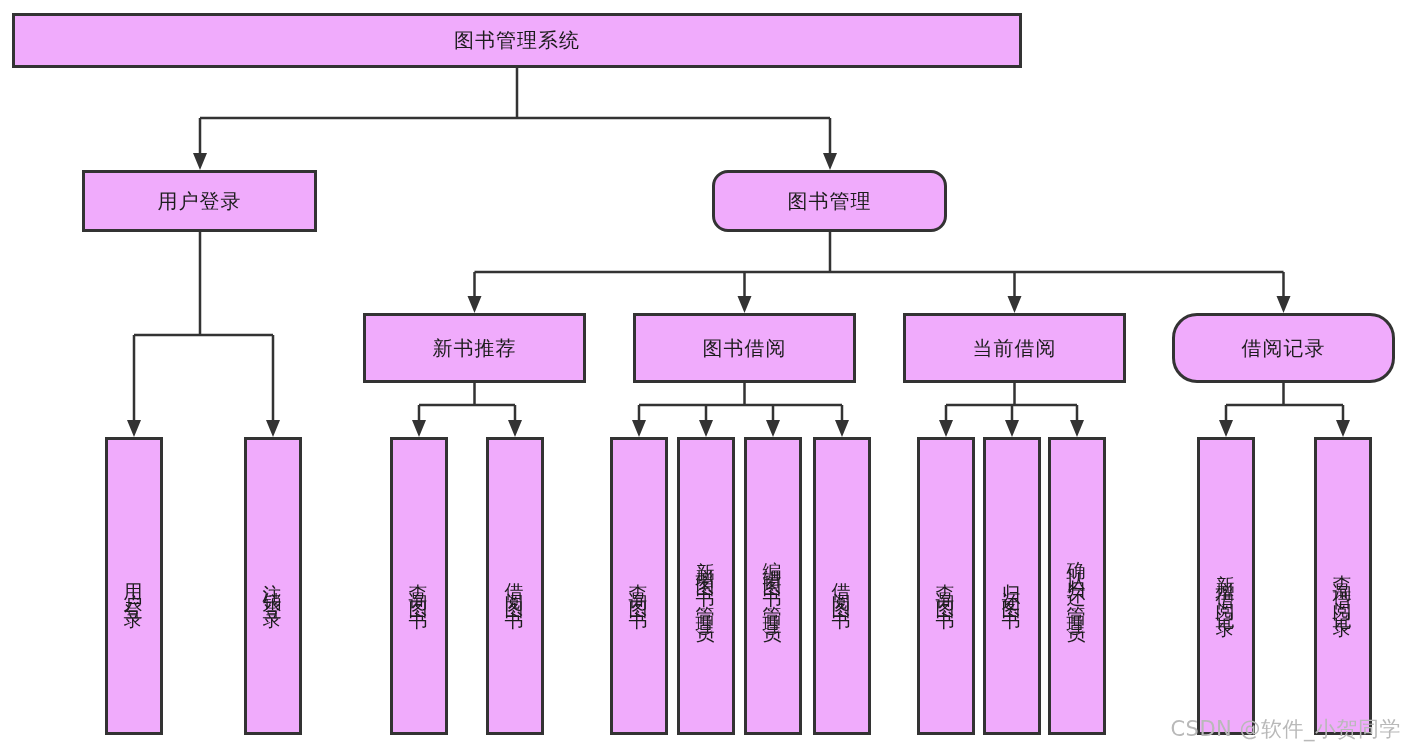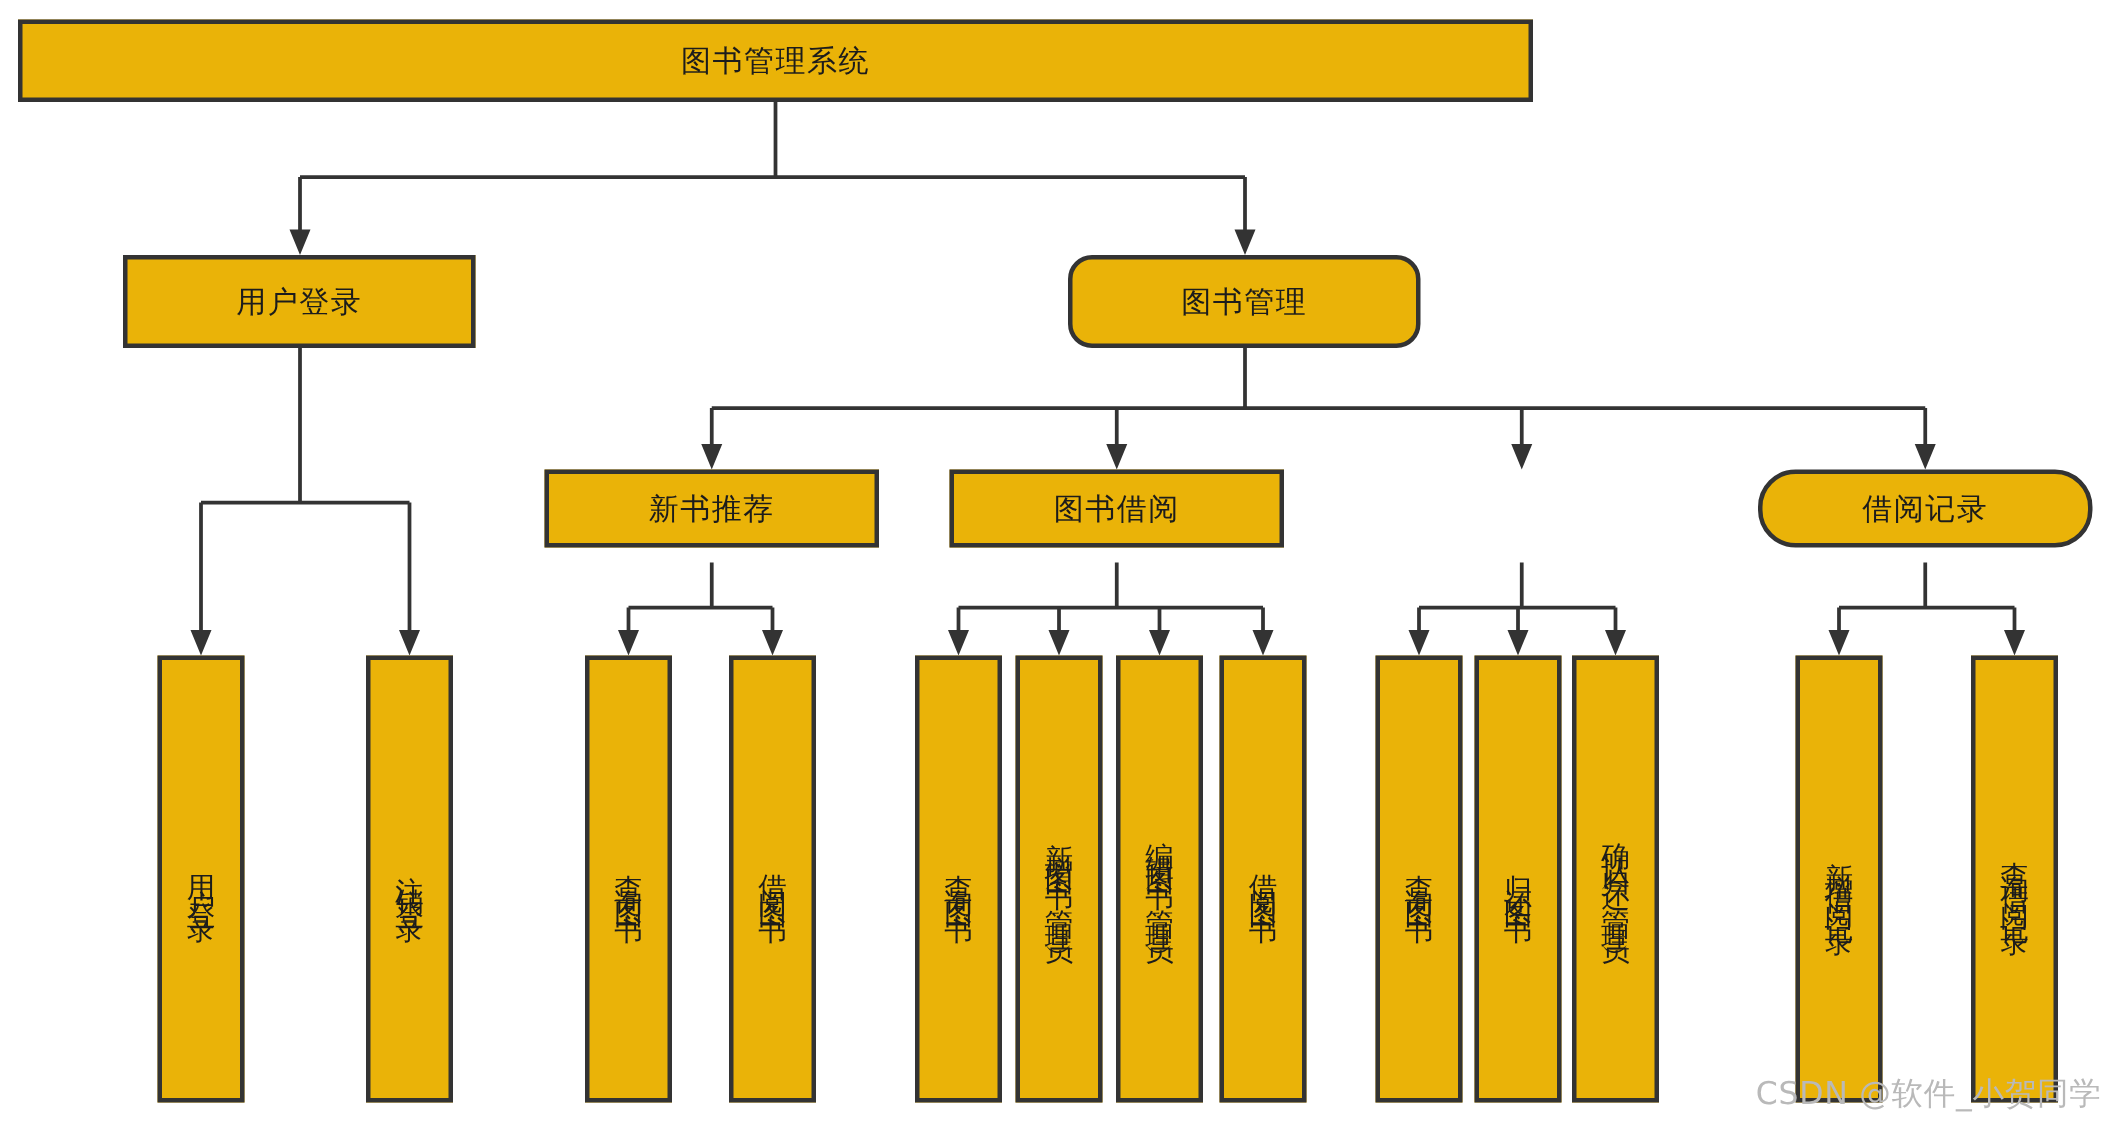--- a/index.html
+++ b/index.html
@@ -10,35 +10,35 @@
     font-family:"DejaVu Sans","Liberation Sans",sans-serif;
     overflow:hidden;
   }
   .connectors{
     position:absolute;left:0;top:0;width:1405px;height:747px;
     z-index:0;
   }
   .node{
     position:absolute;
     box-sizing:border-box;
-    background:#eab308;
+    background:#f0abfc;
     border:3px solid #333333;
     display:flex;align-items:center;justify-content:center;
     color:#1c1c1c;
     z-index:1;
   }
   .node-h{
     font-size:20px;
     letter-spacing:1px;
   }
   .node-root{left:12px;top:13px;width:1010px;height:55px;}
   .node-l2{height:62px;width:235px;top:170px;}
   .node-l2.login{left:82px;}
   .node-l2.manage{left:712px;border-radius:16px;}
-  .node-l3{height:52px;width:223px;top:313px;}
+  .node-l3{height:70px;width:223px;top:313px;}
   .node-l3.g2{left:363px;}
   .node-l3.g3{left:633px;}
   .node-l3.g4{left:903px;}
   .node-l3.g5{left:1172px;border-radius:25px;}
   .leaf{
     top:437px;height:298px;width:58px;
   }
   .leaf span{
     writing-mode:vertical-rl;
     text-orientation:mixed;
@@ -96,20 +96,23 @@
   <div class="node node-h node-l2 manage">
     <span>图书管理</span>
   </div>
 
   <div class="node node-h node-l3 g2">
     <span>新书推荐</span>
   </div>
   <div class="node node-h node-l3 g3">
     <span>图书借阅</span>
   </div>
+  <div class="node node-h node-l3 g4">
+    <span>当前借阅</span>
+  </div>
   <div class="node node-h node-l3 g5">
     <span>借阅记录</span>
   </div>
 
   <div class="node leaf x105">
     <span>用户登录</span>
   </div>
   <div class="node leaf x244">
     <span>注销登录</span>
   </div>

